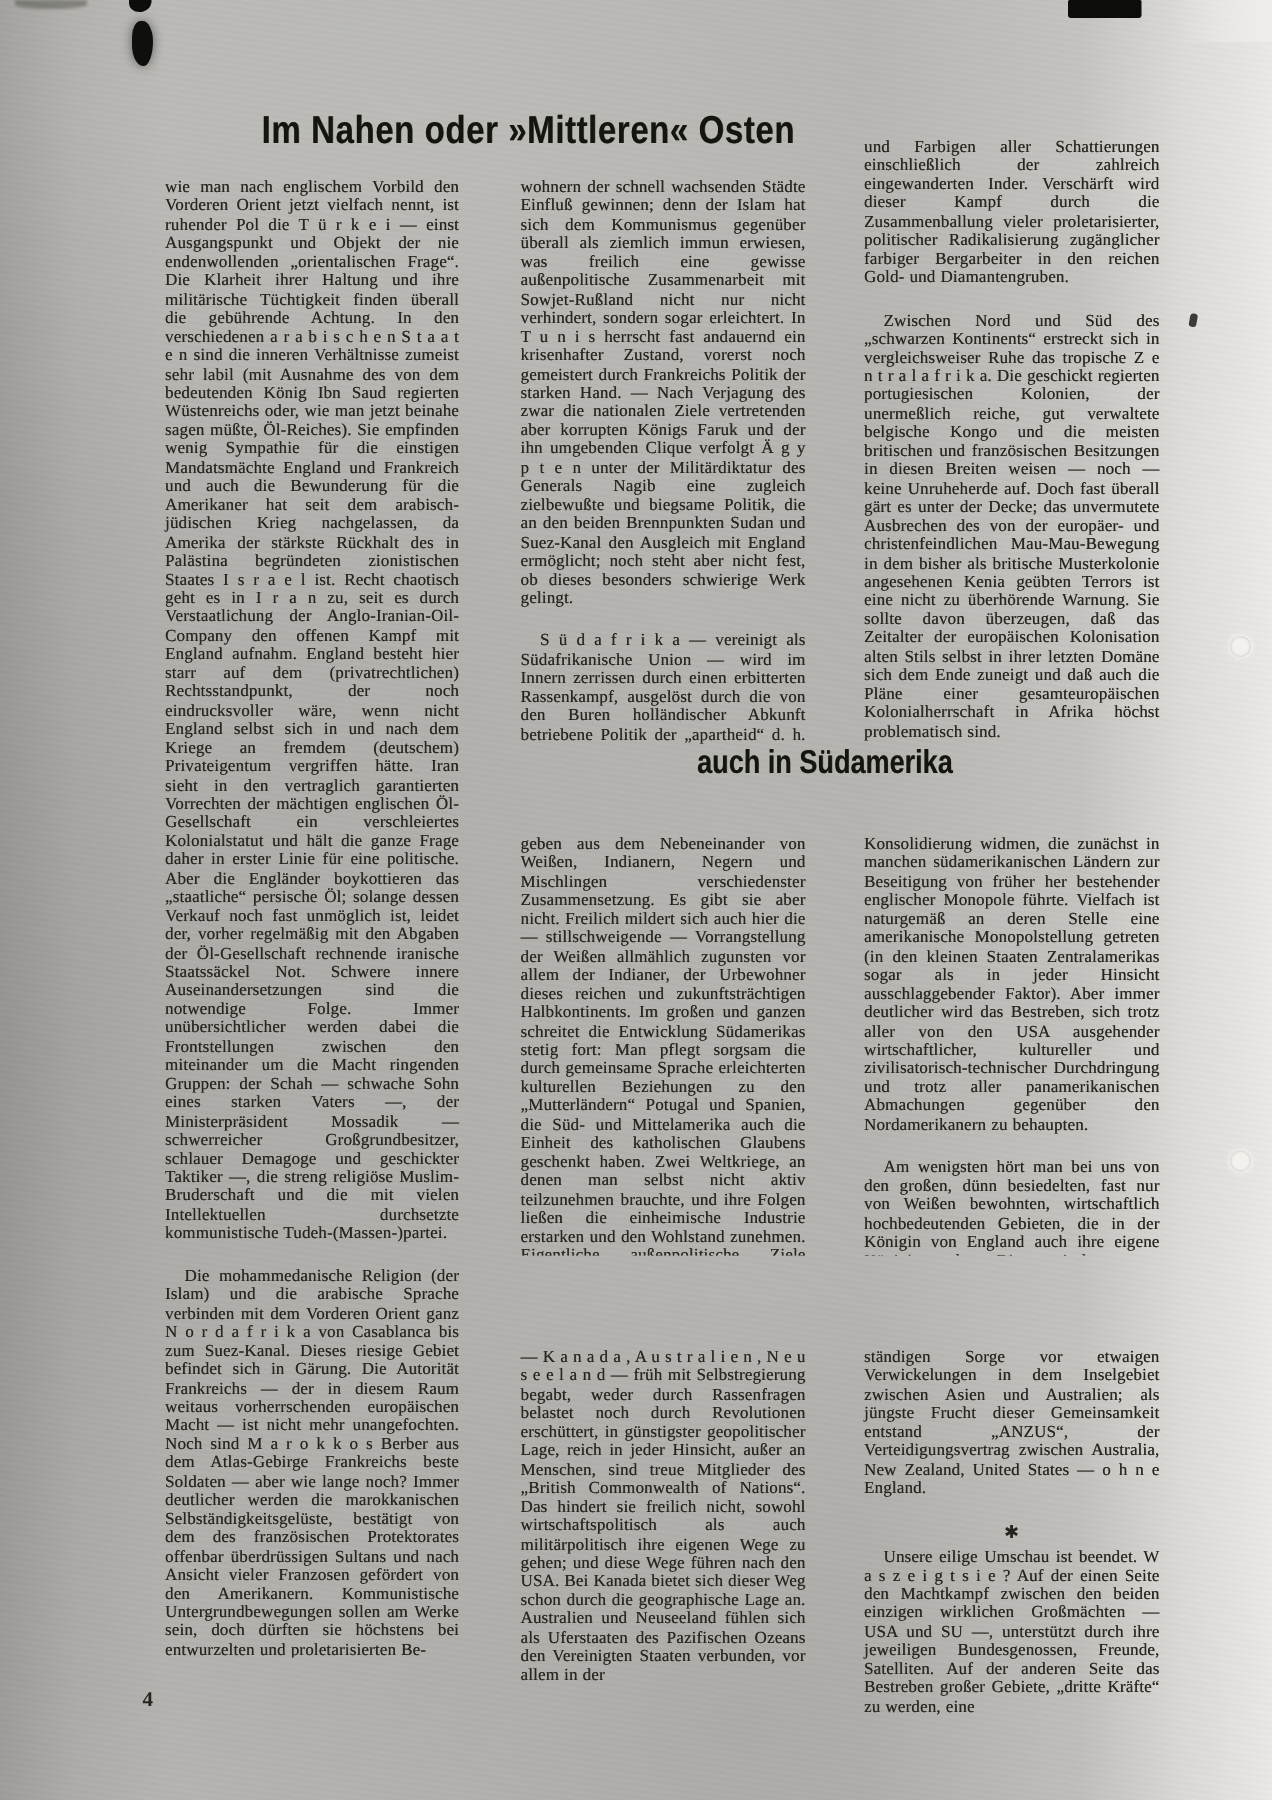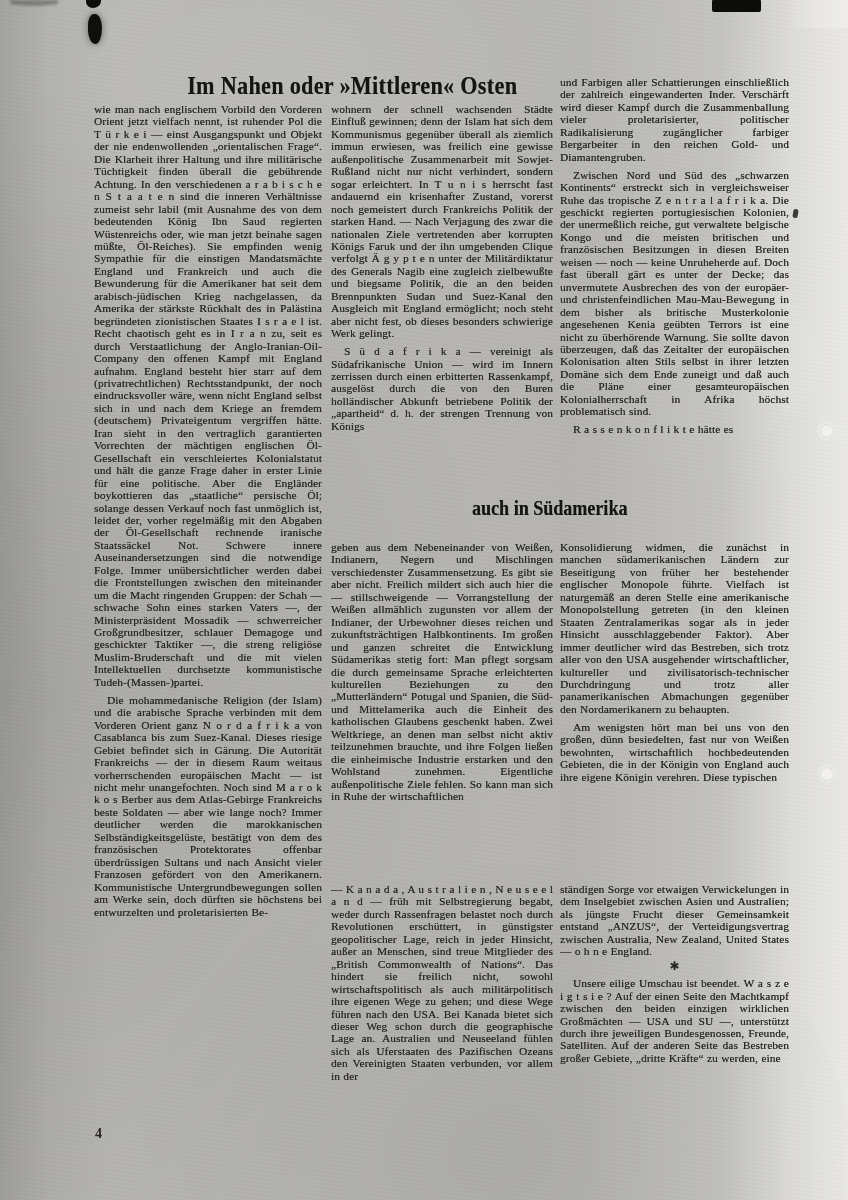--- a/index.html
+++ b/index.html
@@ -10,25 +10,25 @@
     background:
       radial-gradient(900px 480px at 32% 6%, rgba(255,255,255,0.08), transparent 62%),
       radial-gradient(680px 900px at 4% 58%, rgba(0,0,0,0.07), transparent 70%),
       radial-gradient(520px 420px at 58% 96%, rgba(0,0,0,0.05), transparent 72%),
       radial-gradient(300px 200px at 90% 30%, rgba(255,255,255,0.07), transparent 70%),
       repeating-linear-gradient(8deg, rgba(0,0,0,0.013) 0 2px, rgba(255,255,255,0.014) 2px 4px);
   }
   .bodycol { position:absolute; font-family:"Liberation Serif","DejaVu Serif",serif;
     font-size:11.3px; line-height:12.45px; color:#26251f; text-align:justify;
     overflow:hidden; letter-spacing:0.12px; word-spacing:0.4px; filter:blur(0.22px); }
-  .bodycol p { margin:0; text-shadow:0.2px 0.2px 0.3px rgba(35,34,30,0.65); }
+  .bodycol p { margin:16px; text-shadow:0.2px 0.2px 0.3px rgba(35,34,30,0.65); }
   .bodycol p + p, .bodycol .sep + p { margin-top:5.5px; }
   .ind { text-indent:13px; }
   .sep { text-align:center; font-size:12px; line-height:12px; margin:2px 0 1px; text-indent:0; }
-  .headline-box { position:absolute; text-align:center; font-family:Liberation Serif, serif;
+  .headline-box { position:absolute; text-align:center; font-family:Liberation Sans, sans-serif;
     font-weight:bold; color:#15150f; filter:blur(0.2px); line-height:1; }
   .hspan { display:inline-block; transform-origin:center; white-space:nowrap;
     text-shadow:0.3px 0.3px 0.4px rgba(20,20,15,0.5); }
   #h-main { left:120px; top:73px; width:465px; font-size:26px; }
   #h-main .hspan { transform:scaleX(0.85); letter-spacing:0.4px; }
   #h-sud  { left:310px; top:497px; width:480px; font-size:22px; }
   #h-sud .hspan { transform:scaleX(0.82); }
   #h-sied { left:310px; top:838px; width:480px; font-size:27px; }
   #h-sied .hspan { transform:scaleX(0.73); }
   #col1  { left:94px;  top:103px; width:228px; height:1002px; }

